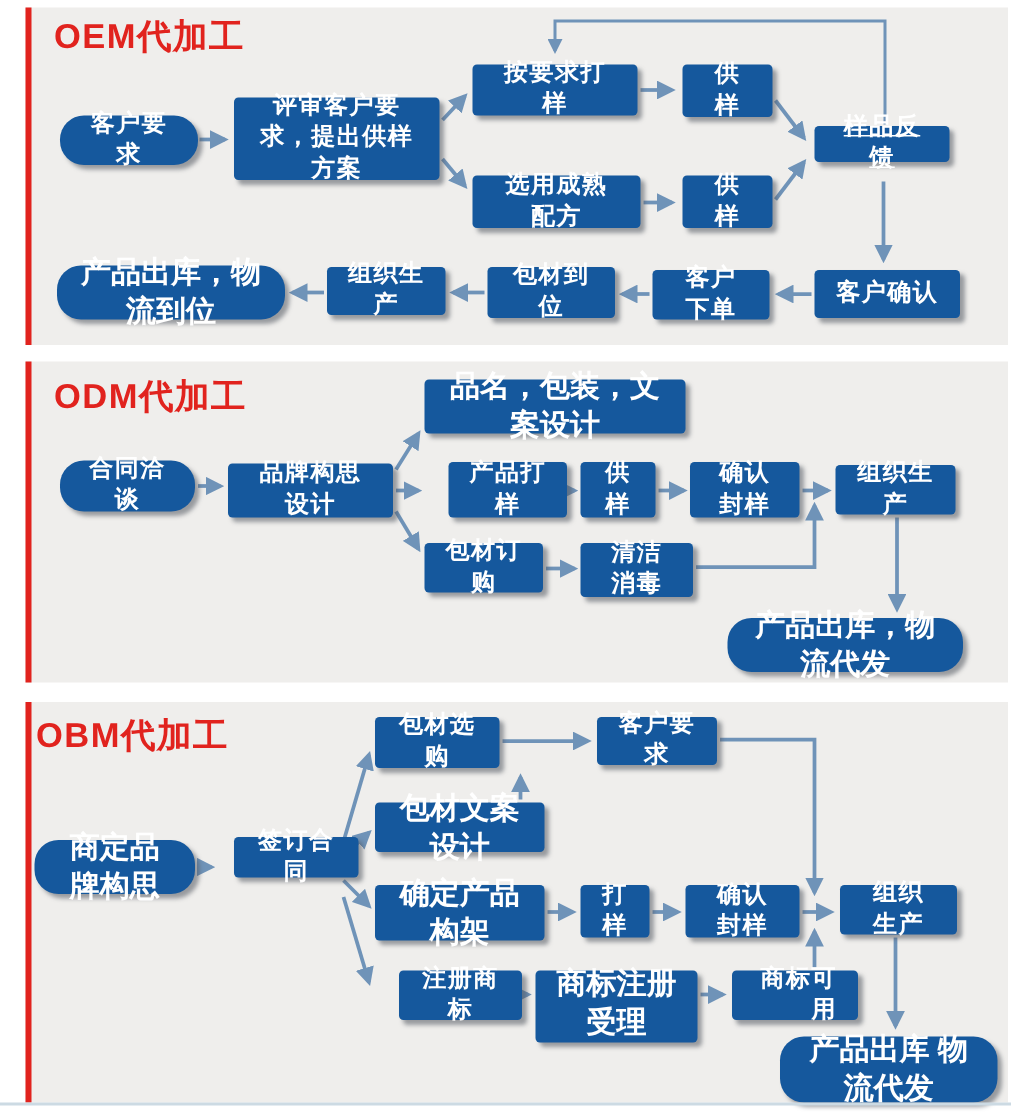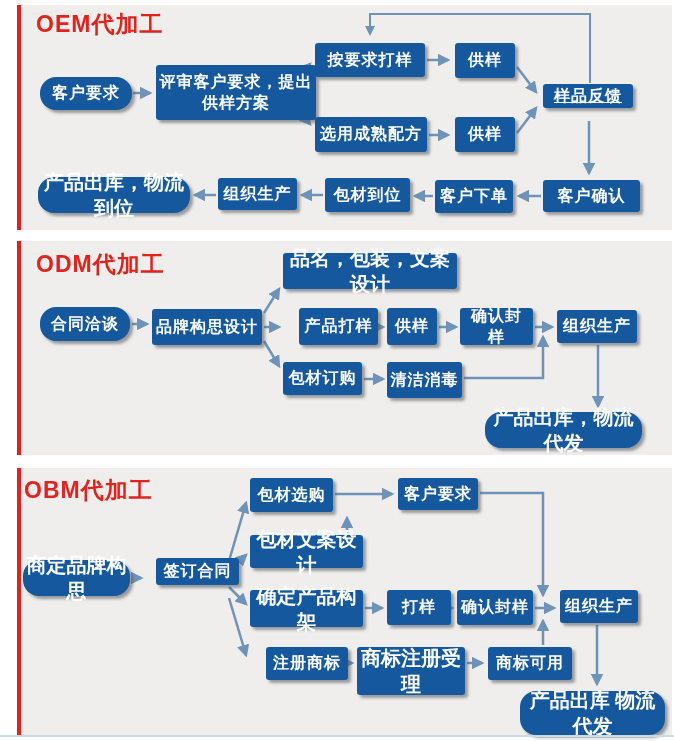--- a/index.html
+++ b/index.html
@@ -14,21 +14,21 @@
   }
   .sec-title{
     position:absolute;color:#e1231e;font-weight:bold;font-size:23px;
     letter-spacing:1px;white-space:nowrap;
   }
   .node{
     position:absolute;background:#15589d;color:#ffffff;
     font-weight:bold;font-size:16px;letter-spacing:1px;line-height:1.3;
     display:flex;align-items:center;justify-content:center;text-align:center;
     border-radius:3px;box-shadow:3px 3px 3px rgba(80,85,95,0.55);
-    padding:0 3px;box-sizing:border-box;
+    padding:0 14px;box-sizing:border-box;
   }
   .rounded{border-radius:16px;}
   .small{font-size:20px;letter-spacing:0;}
   #arrows{position:absolute;left:0;top:0;pointer-events:none;}
   #bottom-line{position:absolute;left:0;top:735px;width:674px;height:2px;background:#ccdae3;}
 </style>
 </head>
 <body>
 
 <div class="panel" style="top:5px;height:225px;"></div>
@@ -84,21 +84,21 @@
     <path d="M435,608 H452" marker-end="url(#ah)"></path>
     <path d="M535,608 H554" marker-end="url(#ah)"></path>
     <path d="M334,663 H352" marker-end="url(#ah)"></path>
     <path d="M467,663 H482" marker-end="url(#ah)"></path>
     <path d="M543,645 V621" marker-end="url(#ah)"></path>
     <path d="M597,625 V684" marker-end="url(#ah)"></path>
   </g>
 </svg>
 
 <div class="node rounded" style="left:40px;top:77px;width:92px;height:33px;">客户要求</div>
-<div class="node" style="left:156px;top:65px;width:160px;height:55px;">评审客户要求，提出供样方案</div>
+<div class="node" style="left:156px;top:65px;width:137px;height:55px;">评审客户要求，提出供样方案</div>
 <div class="node" style="left:315px;top:43px;width:110px;height:34px;">按要求打样</div>
 <div class="node" style="left:455px;top:43px;width:60px;height:35px;">供样</div>
 <div class="node" style="left:315px;top:117px;width:112px;height:35px;">选用成熟配方</div>
 <div class="node" style="left:455px;top:117px;width:60px;height:35px;">供样</div>
 <div class="node" style="left:543px;top:84px;width:90px;height:24px;text-decoration:underline;">样品反馈</div>
 <div class="node" style="left:543px;top:180px;width:97px;height:32px;">客户确认</div>
 <div class="node" style="left:435px;top:180px;width:78px;height:33px;">客户下单</div>
 <div class="node" style="left:325px;top:178px;width:85px;height:34px;">包材到位</div>
 <div class="node" style="left:218px;top:178px;width:79px;height:32px;">组织生产</div>
 <div class="node rounded small" style="left:38px;top:177px;width:152px;height:36px;">产品出库，物流到位</div>
@@ -114,20 +114,20 @@
 <div class="node" style="left:387px;top:362px;width:75px;height:36px;">清洁消毒</div>
 <div class="node rounded small" style="left:485px;top:412px;width:157px;height:36px;">产品出库，物流代发</div>
 
 <div class="node rounded small" style="left:23px;top:560px;width:107px;height:36px;">商定品牌构思</div>
 <div class="node" style="left:156px;top:558px;width:83px;height:27px;">签订合同</div>
 <div class="node" style="left:250px;top:478px;width:83px;height:34px;">包材选购</div>
 <div class="node small" style="left:250px;top:535px;width:113px;height:33px;">包材文案设计</div>
 <div class="node small" style="left:250px;top:590px;width:113px;height:37px;">确定产品构架</div>
 <div class="node" style="left:250px;top:647px;width:82px;height:33px;margin-left:16px;">注册商标</div>
 <div class="node" style="left:398px;top:478px;width:80px;height:32px;">客户要求</div>
-<div class="node" style="left:387px;top:590px;width:64px;height:35px;">打样</div>
+<div class="node" style="left:387px;top:590px;width:46px;height:35px;">打样</div>
 <div class="node" style="left:457px;top:590px;width:76px;height:35px;">确认封样</div>
 <div class="node" style="left:560px;top:590px;width:78px;height:33px;">组织生产</div>
-<div class="node small" style="left:357px;top:647px;width:108px;height:48px;">商标注册受理</div>
+<div class="node small" style="left:357px;top:647px;width:108px;height:48px;font-family:Liberation Mono, monospace;">商标注册受理</div>
 <div class="node" style="left:488px;top:647px;width:84px;height:33px;text-align:right;">商标可用</div>
 <div class="node rounded small" style="left:520px;top:691px;width:145px;height:44px;">产品出库  物流代发</div>
 
 <div id="bottom-line"></div>
 
 </body></html>

